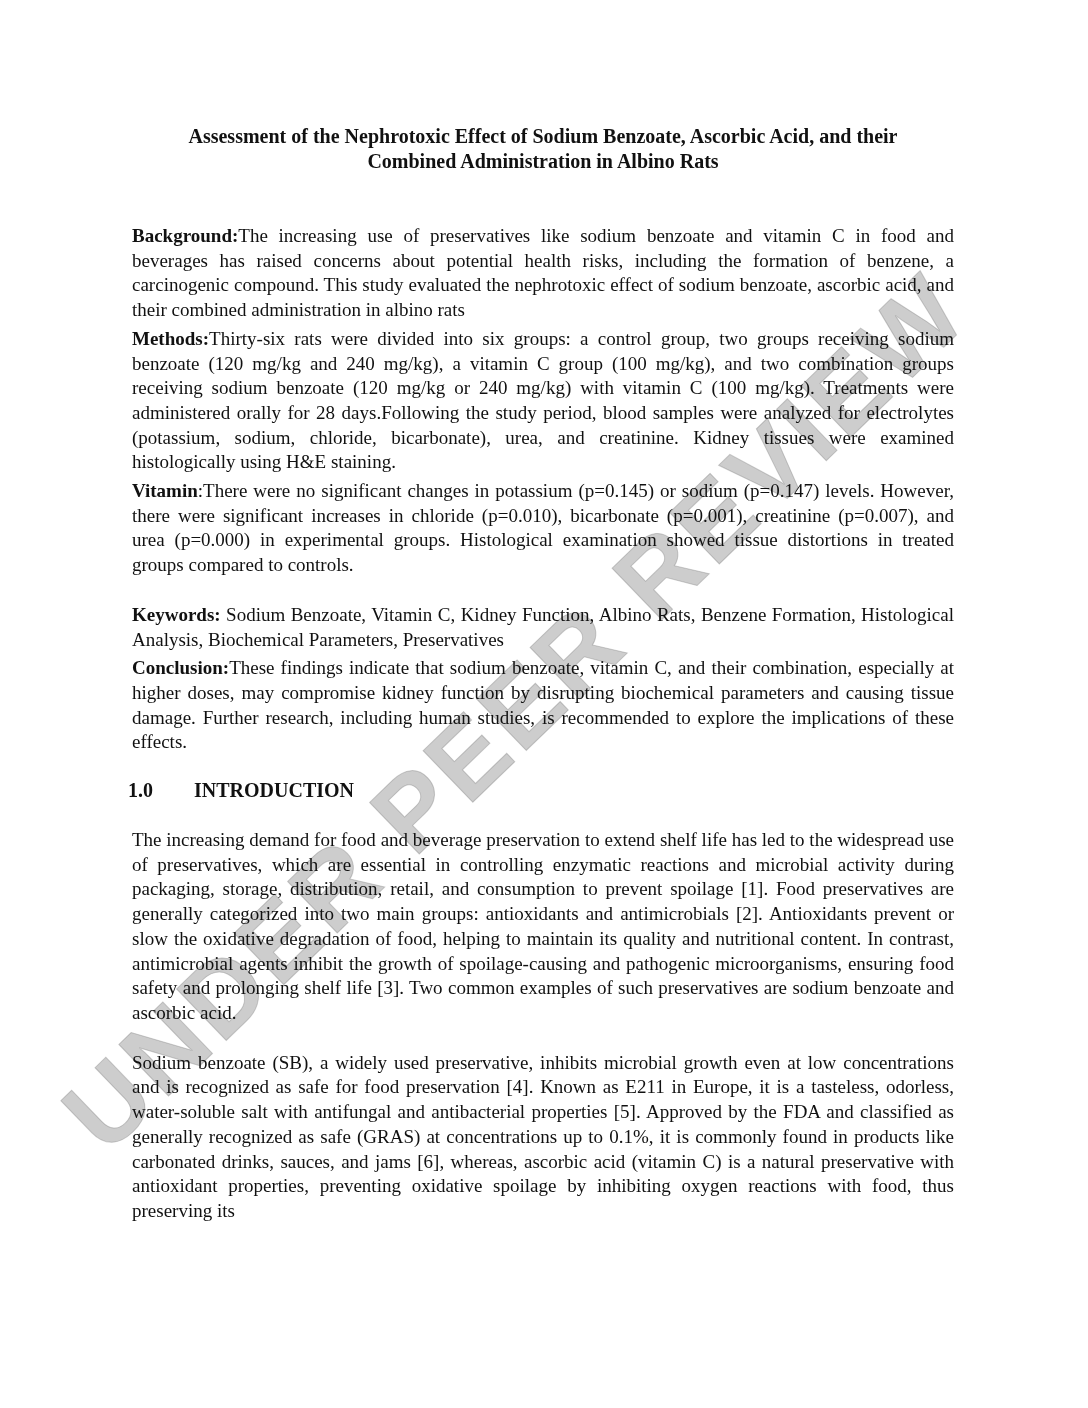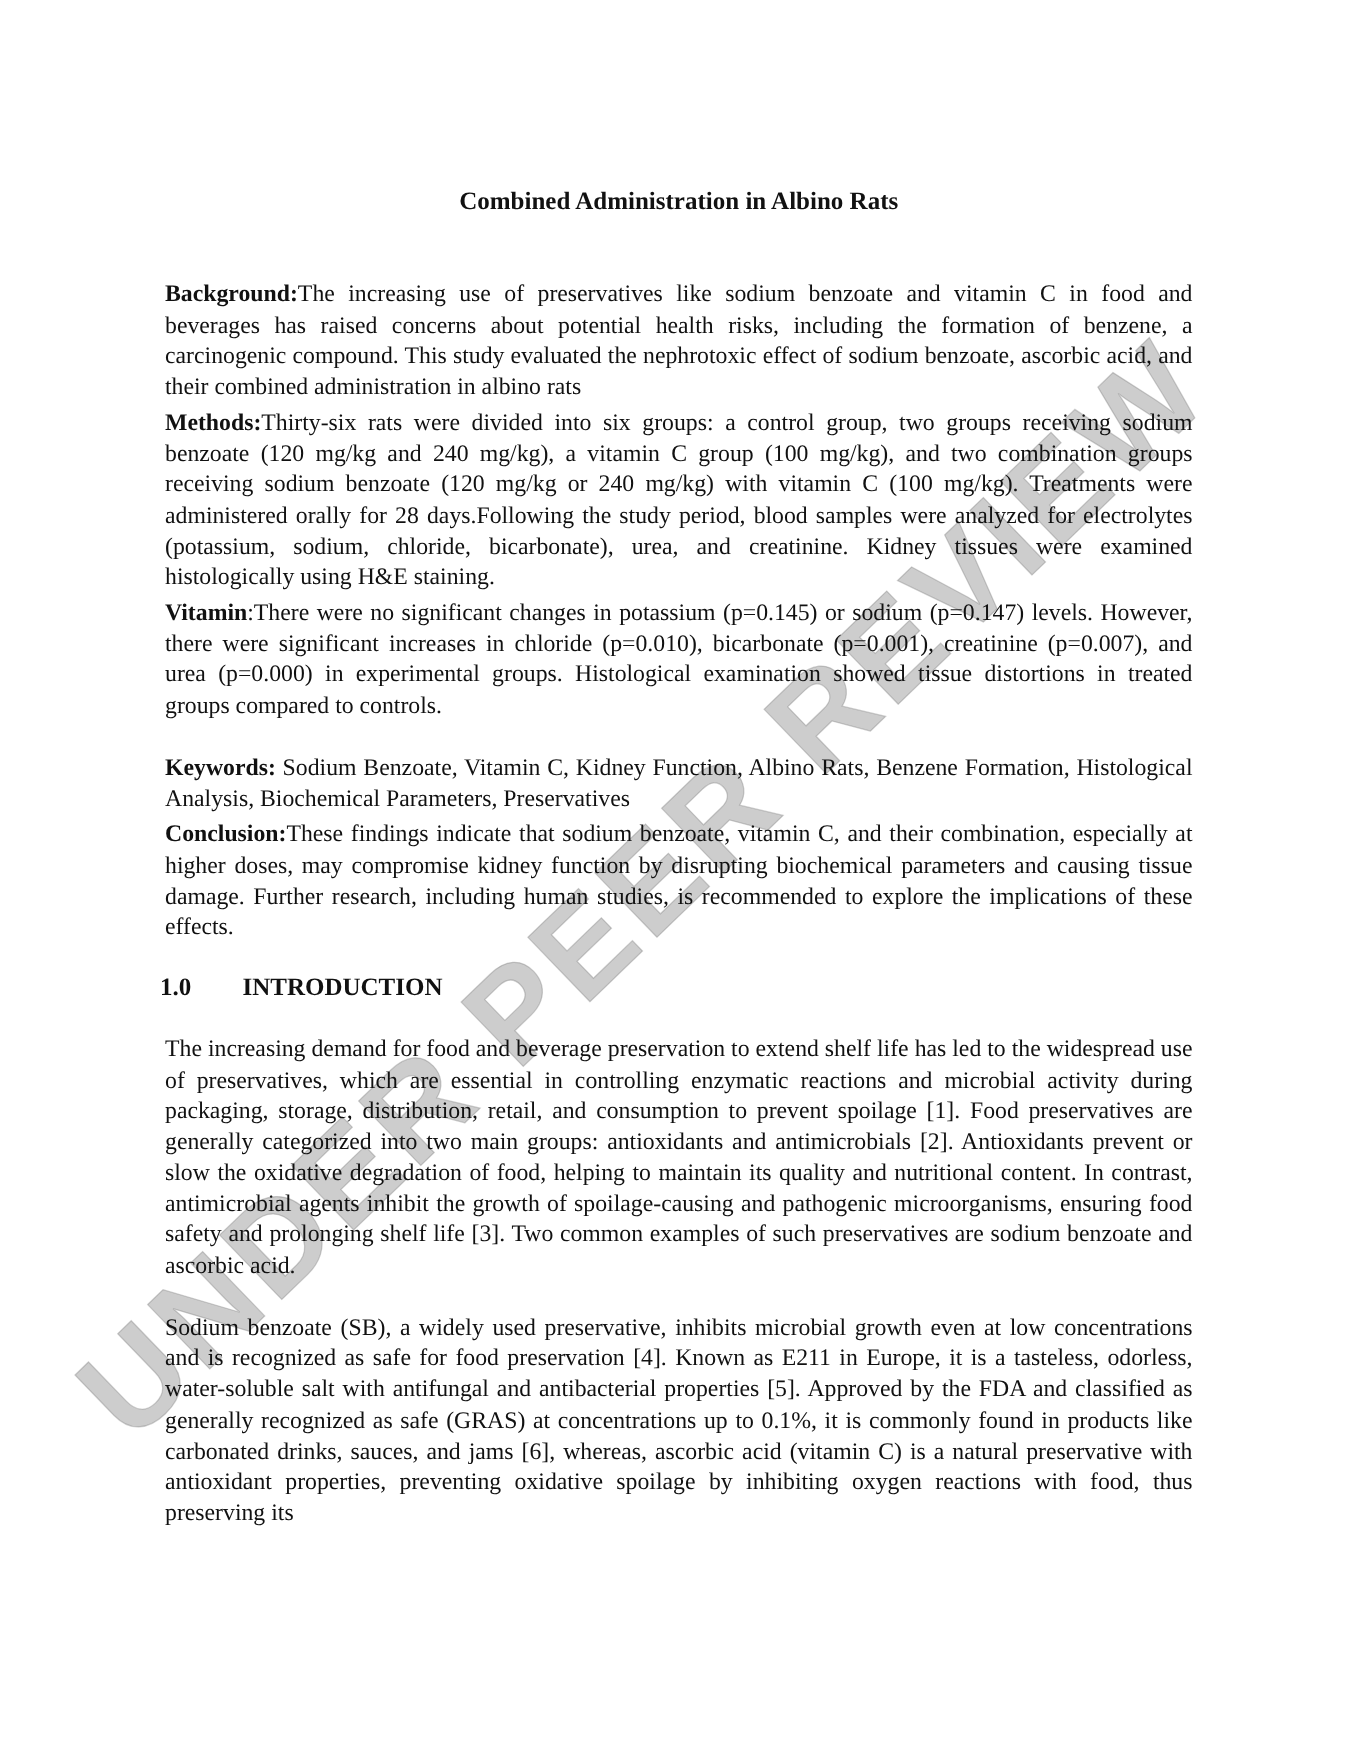--- a/index.html
+++ b/index.html
@@ -75,21 +75,21 @@
 </head>
 <body>
 
 <div class="page">
 
   <div class="watermark">UNDER PEER REVIEW</div>
 
   <div class="content">
 
     <h1 class="title">
-      <br>
+      <span>Assessment of the Nephrotoxic Effect of Sodium Benzoate, Ascorbic Acid, and their</span><br>
       <span>Combined Administration in Albino Rats</span>
     </h1>
 
 
     <p class="para">
       <b>Background:</b><span>The increasing use of preservatives like sodium benzoate and vitamin C in food and beverages has raised concerns about potential health risks, including the formation of benzene, a carcinogenic compound. This study evaluated the nephrotoxic effect of sodium benzoate, ascorbic acid, and their combined administration in albino rats</span>
     </p>
 
     <p class="para">
       <b>Methods:</b><span>Thirty-six rats were divided into six groups: a control group, two groups receiving sodium benzoate (120 mg/kg and 240 mg/kg), a vitamin C group (100 mg/kg), and two combination groups receiving sodium benzoate (120 mg/kg or 240 mg/kg) with vitamin C (100 mg/kg). Treatments were administered orally for 28 days.Following the study period, blood samples were analyzed for electrolytes (potassium, sodium, chloride, bicarbonate), urea, and creatinine. Kidney tissues were examined histologically using H&amp;E staining.</span>

